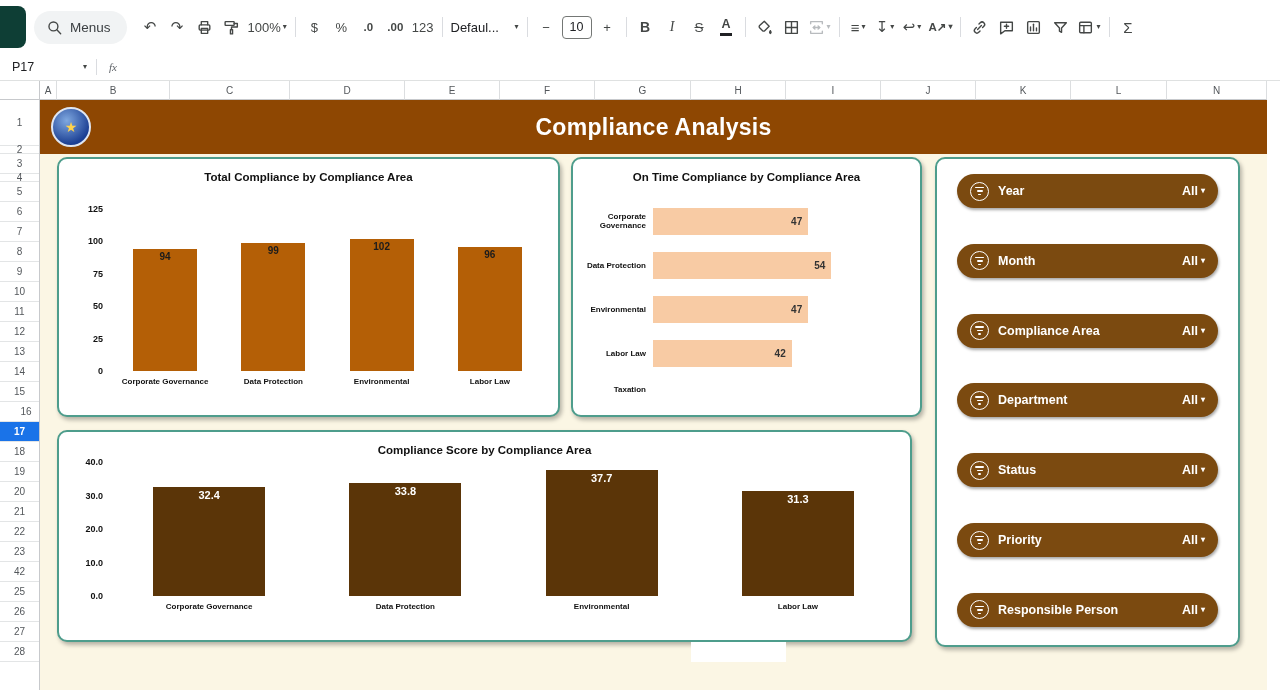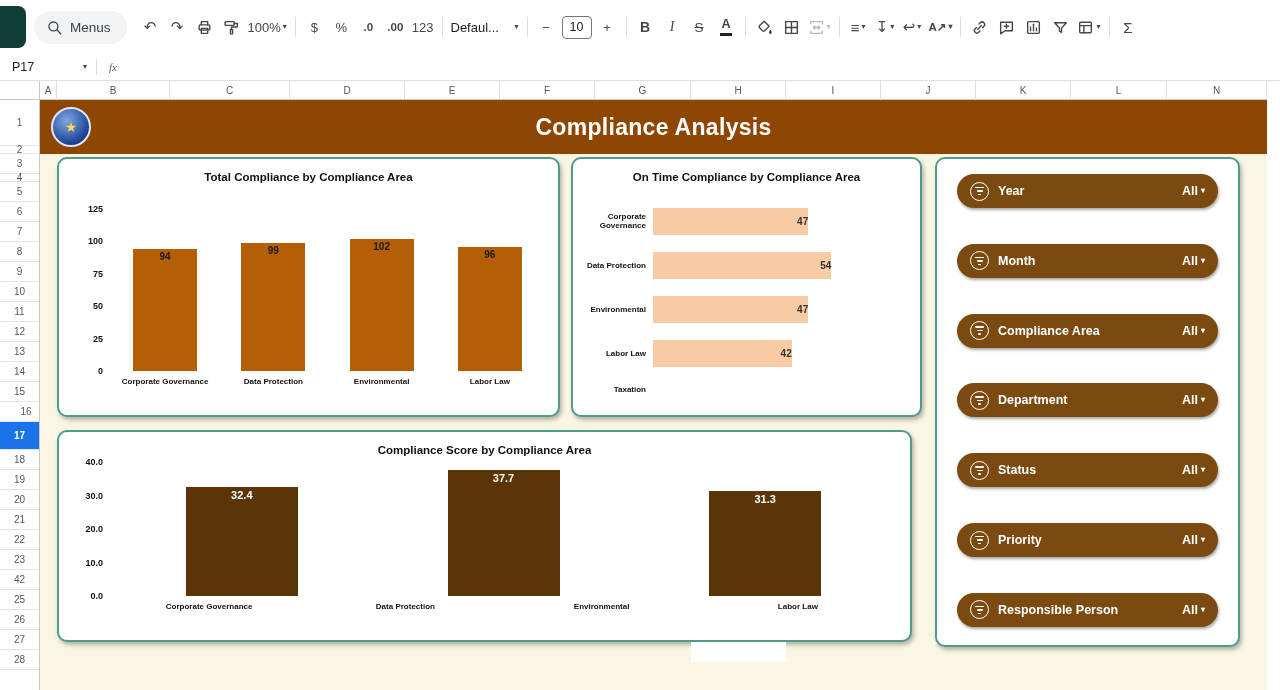--- a/index.html
+++ b/index.html
@@ -88,21 +88,21 @@
   .chart1 .xlabels{height:26px}
   .chart3 .xlabels{height:24px}
   .xlab{flex:1;text-align:center;font-size:8px;font-weight:bold;color:#111;padding-top:7px;line-height:1.1}
 
   
   .hwrap{position:absolute;left:8px;right:16px;top:40px;bottom:12px;display:flex;flex-direction:column;justify-content:space-around}
   .hrow{display:flex;align-items:center}
   .hlab{width:72px;text-align:right;font-size:8px;font-weight:bold;color:#111;line-height:1.2;padding-right:7px}
   .htrack{flex:1;height:27px;position:relative}
   .hbar{height:100%;position:relative;display:flex;align-items:center}
-  .hval{position:absolute;right:0;font-size:10px;font-weight:bold}
+  .hval{position:absolute;right:6px;font-size:10px;font-weight:bold}
 
   
   .slist{position:absolute;left:20px;right:20px;top:15px;bottom:18px;display:flex;flex-direction:column;justify-content:space-between}
   .pill{height:34px;border-radius:17px;background:var(--slicer_bg,#7B4A10);display:flex;align-items:center;
     padding:0 13px;color:#fff;box-shadow:1px 2px 3px rgba(0,0,0,.35)}
   .pill-ic{width:19px;height:19px;border:1.5px solid #fff;border-radius:50%;display:flex;flex-direction:column;
     align-items:center;justify-content:center;gap:2px;margin-right:9px;flex:none}
   .pill-ic i{display:block;height:1.5px;background:#fff;border-radius:1px}
   .pill-ic i:nth-child(1){width:9px}
   .pill-ic i:nth-child(2){width:6px}
@@ -305,21 +305,21 @@
       <div class="row-h" style="height: 20px;">7</div>
       <div class="row-h" style="height: 20px;">8</div>
       <div class="row-h" style="height: 20px;">9</div>
       <div class="row-h" style="height: 20px;">10</div>
       <div class="row-h" style="height: 20px;">11</div>
       <div class="row-h" style="height: 20px;">12</div>
       <div class="row-h" style="height: 20px;">13</div>
       <div class="row-h" style="height: 20px;">14</div>
       <div class="row-h" style="height: 20px;">15</div>
       <div class="row-h" style="height: 20px; padding-left: 13px;">16</div>
-      <div class="row-h sel" style="height: 28px;">17</div>
+      <div class="row-h sel" style="height: 20px;">17</div>
       <div class="row-h" style="height: 20px;">18</div>
       <div class="row-h" style="height: 20px;">19</div>
       <div class="row-h" style="height: 20px;">20</div>
       <div class="row-h" style="height: 20px;">21</div>
       <div class="row-h" style="height: 20px;">22</div>
       <div class="row-h" style="height: 20px;">23</div>
       <div class="row-h" style="height: 20px;">42</div>
       <div class="row-h" style="height: 20px;">25</div>
       <div class="row-h" style="height: 20px;">26</div>
       <div class="row-h" style="height: 20px;">27</div>
@@ -433,20 +433,25 @@
             <span class="tick" style="bottom: 100%;">40.0</span>
           </div>
         <div class="varea">
           <div class="plot">
               <div class="slot">
                 <div class="vbar" style="height: 81%; background: rgb(91, 53, 8);">
                   <span class="vval" style="color: rgb(255, 255, 255);">32.4</span>
                 </div>
               </div>
               <div class="slot">
+                <div class="vbar" style="height: 84.5%; background: rgb(91, 53, 8);">
+                  <span class="vval" style="color: rgb(255, 255, 255);">33.8</span>
+                </div>
+              </div>
+              <div class="slot">
                 <div class="vbar" style="height: 94.25%; background: rgb(91, 53, 8);">
                   <span class="vval" style="color: rgb(255, 255, 255);">37.7</span>
                 </div>
               </div>
               <div class="slot">
                 <div class="vbar" style="height: 78.25%; background: rgb(91, 53, 8);">
                   <span class="vval" style="color: rgb(255, 255, 255);">31.3</span>
                 </div>
               </div>
             </div>

